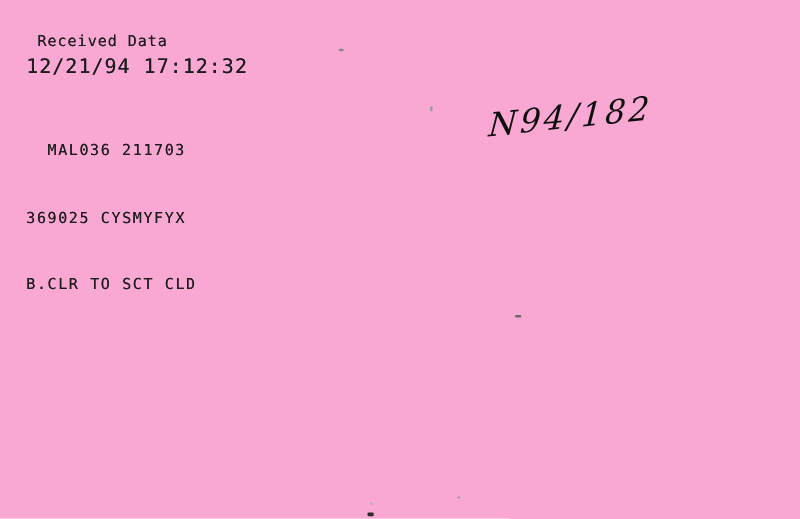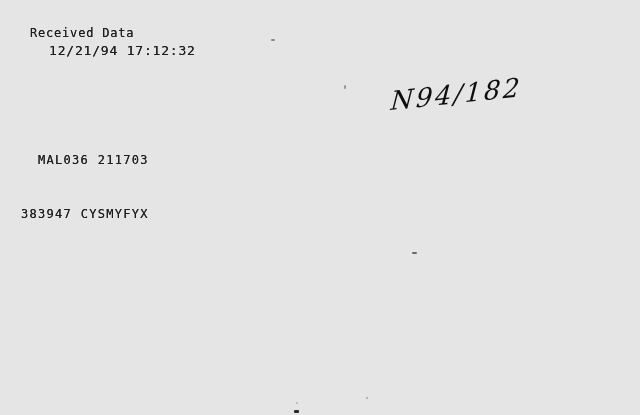--- a/index.html
+++ b/index.html
@@ -7,55 +7,54 @@
     padding: 0;
     width: 640px;
     height: 415px;
     background: #ffffff;
     overflow: hidden;
   }
   .doc {
     position: relative;
     width: 640px;
     height: 415px;
-    background: #e5e5e5;
+    background: #f9a8d4;
     font-family: "DejaVu Sans Mono", monospace;
     color: #1d1d1d;
   }
   .hdr-title {
     position: absolute;
     left: 30px;
     top: 26px;
     font-size: 12px;
     letter-spacing: 0.8px;
     text-shadow: 0 0 0.5px rgba(25,25,25,0.85);
     white-space: pre;
   }
   .hdr-ts {
     position: absolute;
     left: 21px;
     top: 43px;
-    font-size: 13px;
+    font-size: 16px;
     letter-spacing: 0.8px;
     text-shadow: 0 0 0.5px rgba(25,25,25,0.85);
     white-space: pre;
-    margin-left: 28px;
   }
   .msg {
     position: absolute;
     left: 21px;
     top: 77px;
     font-size: 12px;
     letter-spacing: 1.3px;
     line-height: 17.7px;
     white-space: pre;
     text-shadow: 0 0 0.5px rgba(25,25,25,0.85);
   }
   .line { min-height: 17.7px; }
-  .line.indent { padding-left: 17px; margin-top: 40px; }
+  .line.indent { padding-left: 17px; }
   .annotation {
     position: absolute;
     left: 391px;
     top: 86px;
     font-family: "DejaVu Serif", serif;
     font-style: italic;
     font-size: 26px;
     font-weight: 500;
     letter-spacing: 2.5px;
     color: #0e0e0e;
@@ -80,21 +79,22 @@
 
 <div class="doc">
 
   <div class="hdr-title">Received Data</div>
   <div class="hdr-ts">12/21/94 17:12:32</div>
 
   <div class="annotation">N94/182</div>
 
   <div class="msg">
     <div class="line indent">MAL036 211703</div>
-    <div class="line">383947 CYSMYFYX</div>
+    <div class="line">369025 CYSMYFYX</div>
+    <div class="line">B.CLR TO SCT CLD</div>
     
     
     
     
     
     
     
     
     
     

